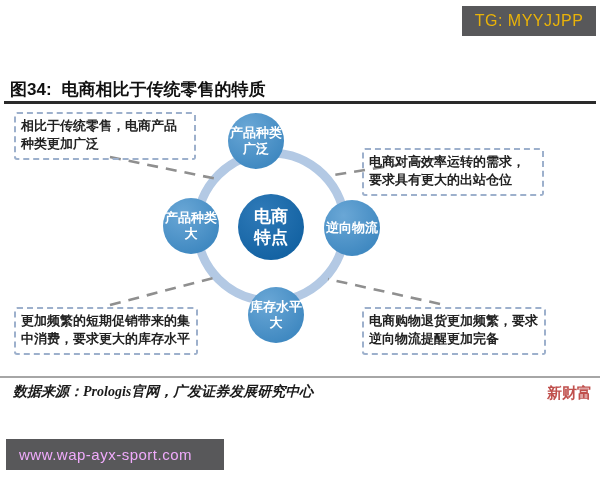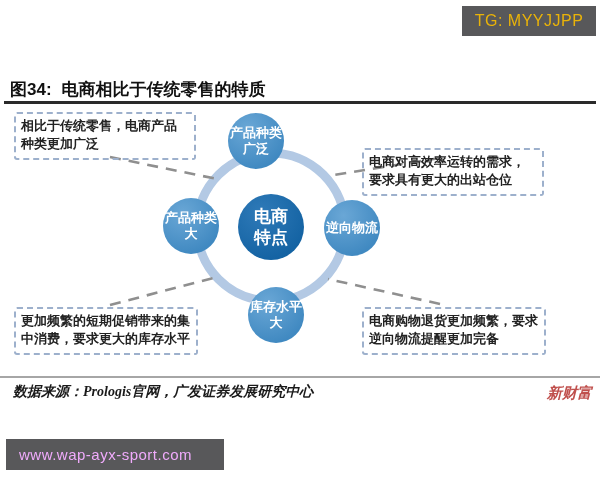--- a/index.html
+++ b/index.html
@@ -63,21 +63,21 @@
   
   .footer-rule{left:0;top:376px;width:600px;height:2px;background:#a6a6a6;}
   .source-line{
     left:13px;top:383px;font-family:"Liberation Serif","DejaVu Serif",serif;
     font-style:italic;font-weight:600;font-size:14px;color:#1a1a1a;white-space:nowrap;
   }
   .brand-line{
     right:8px;top:384px;display:flex;align-items:baseline;gap:7px;
     font-size:15px;font-weight:bold;white-space:nowrap;
   }
-  .brand-name{color:var(--brand-red);font-style:italic;}
+  .brand-name{color:var(--brand-red);}
   .brand-url{color:var(--url-gray);}
 </style>
 </head>
 <body>
 
 <div class="abs tg-badge">TG: MYYJJPP</div>
 
 <div class="abs fig-title">
   <span>图34:</span>
   <span>电商相比于传统零售的特质</span>

